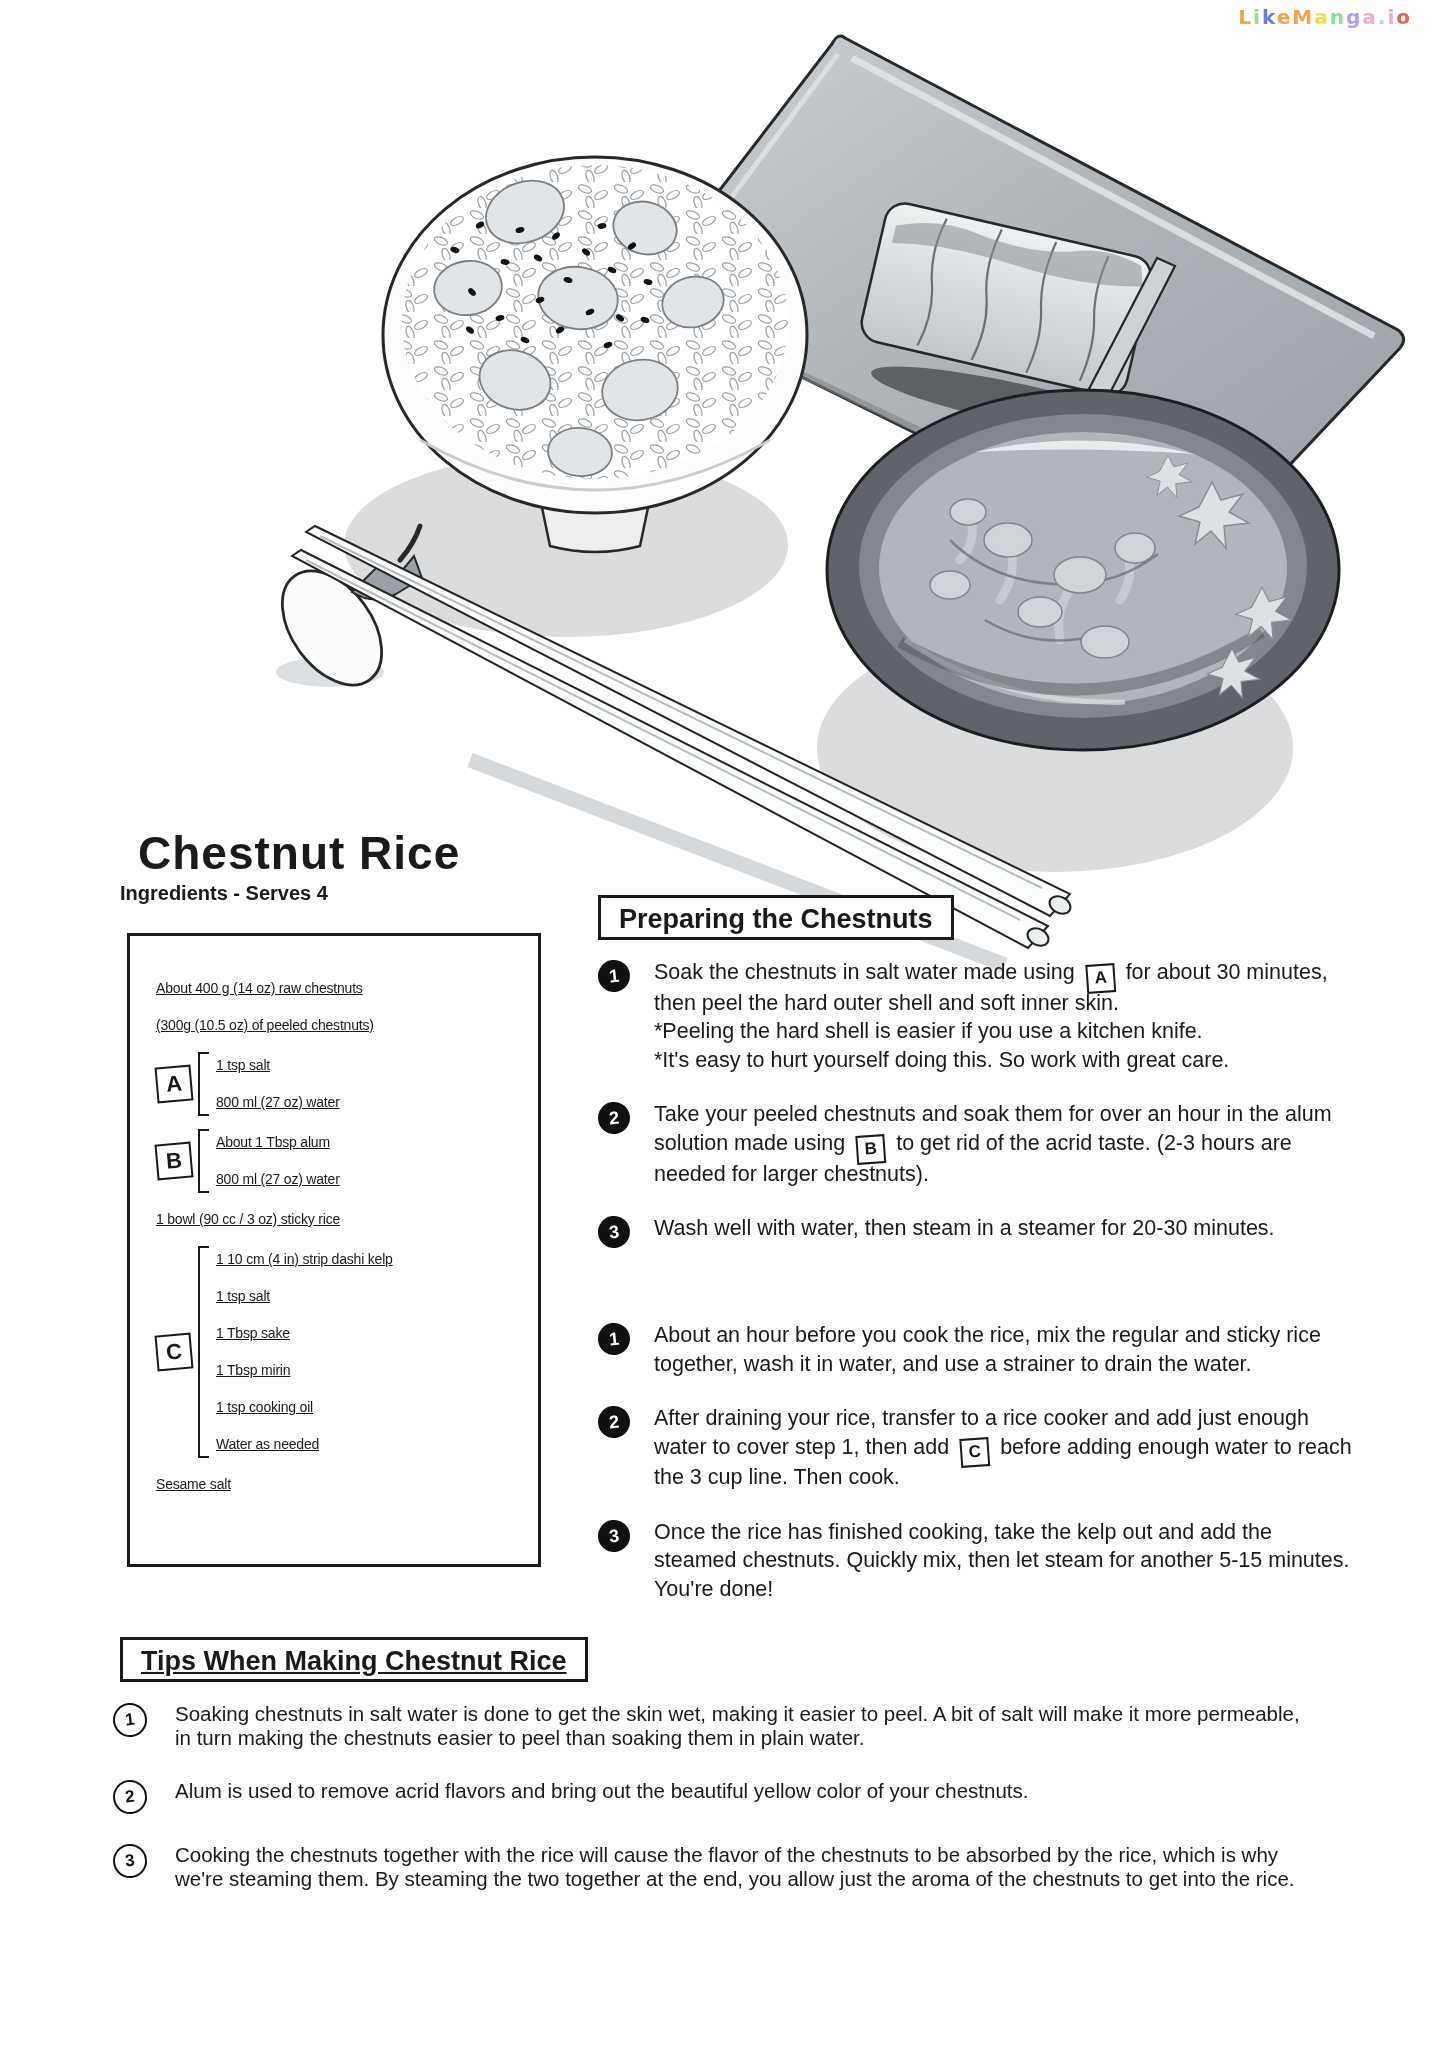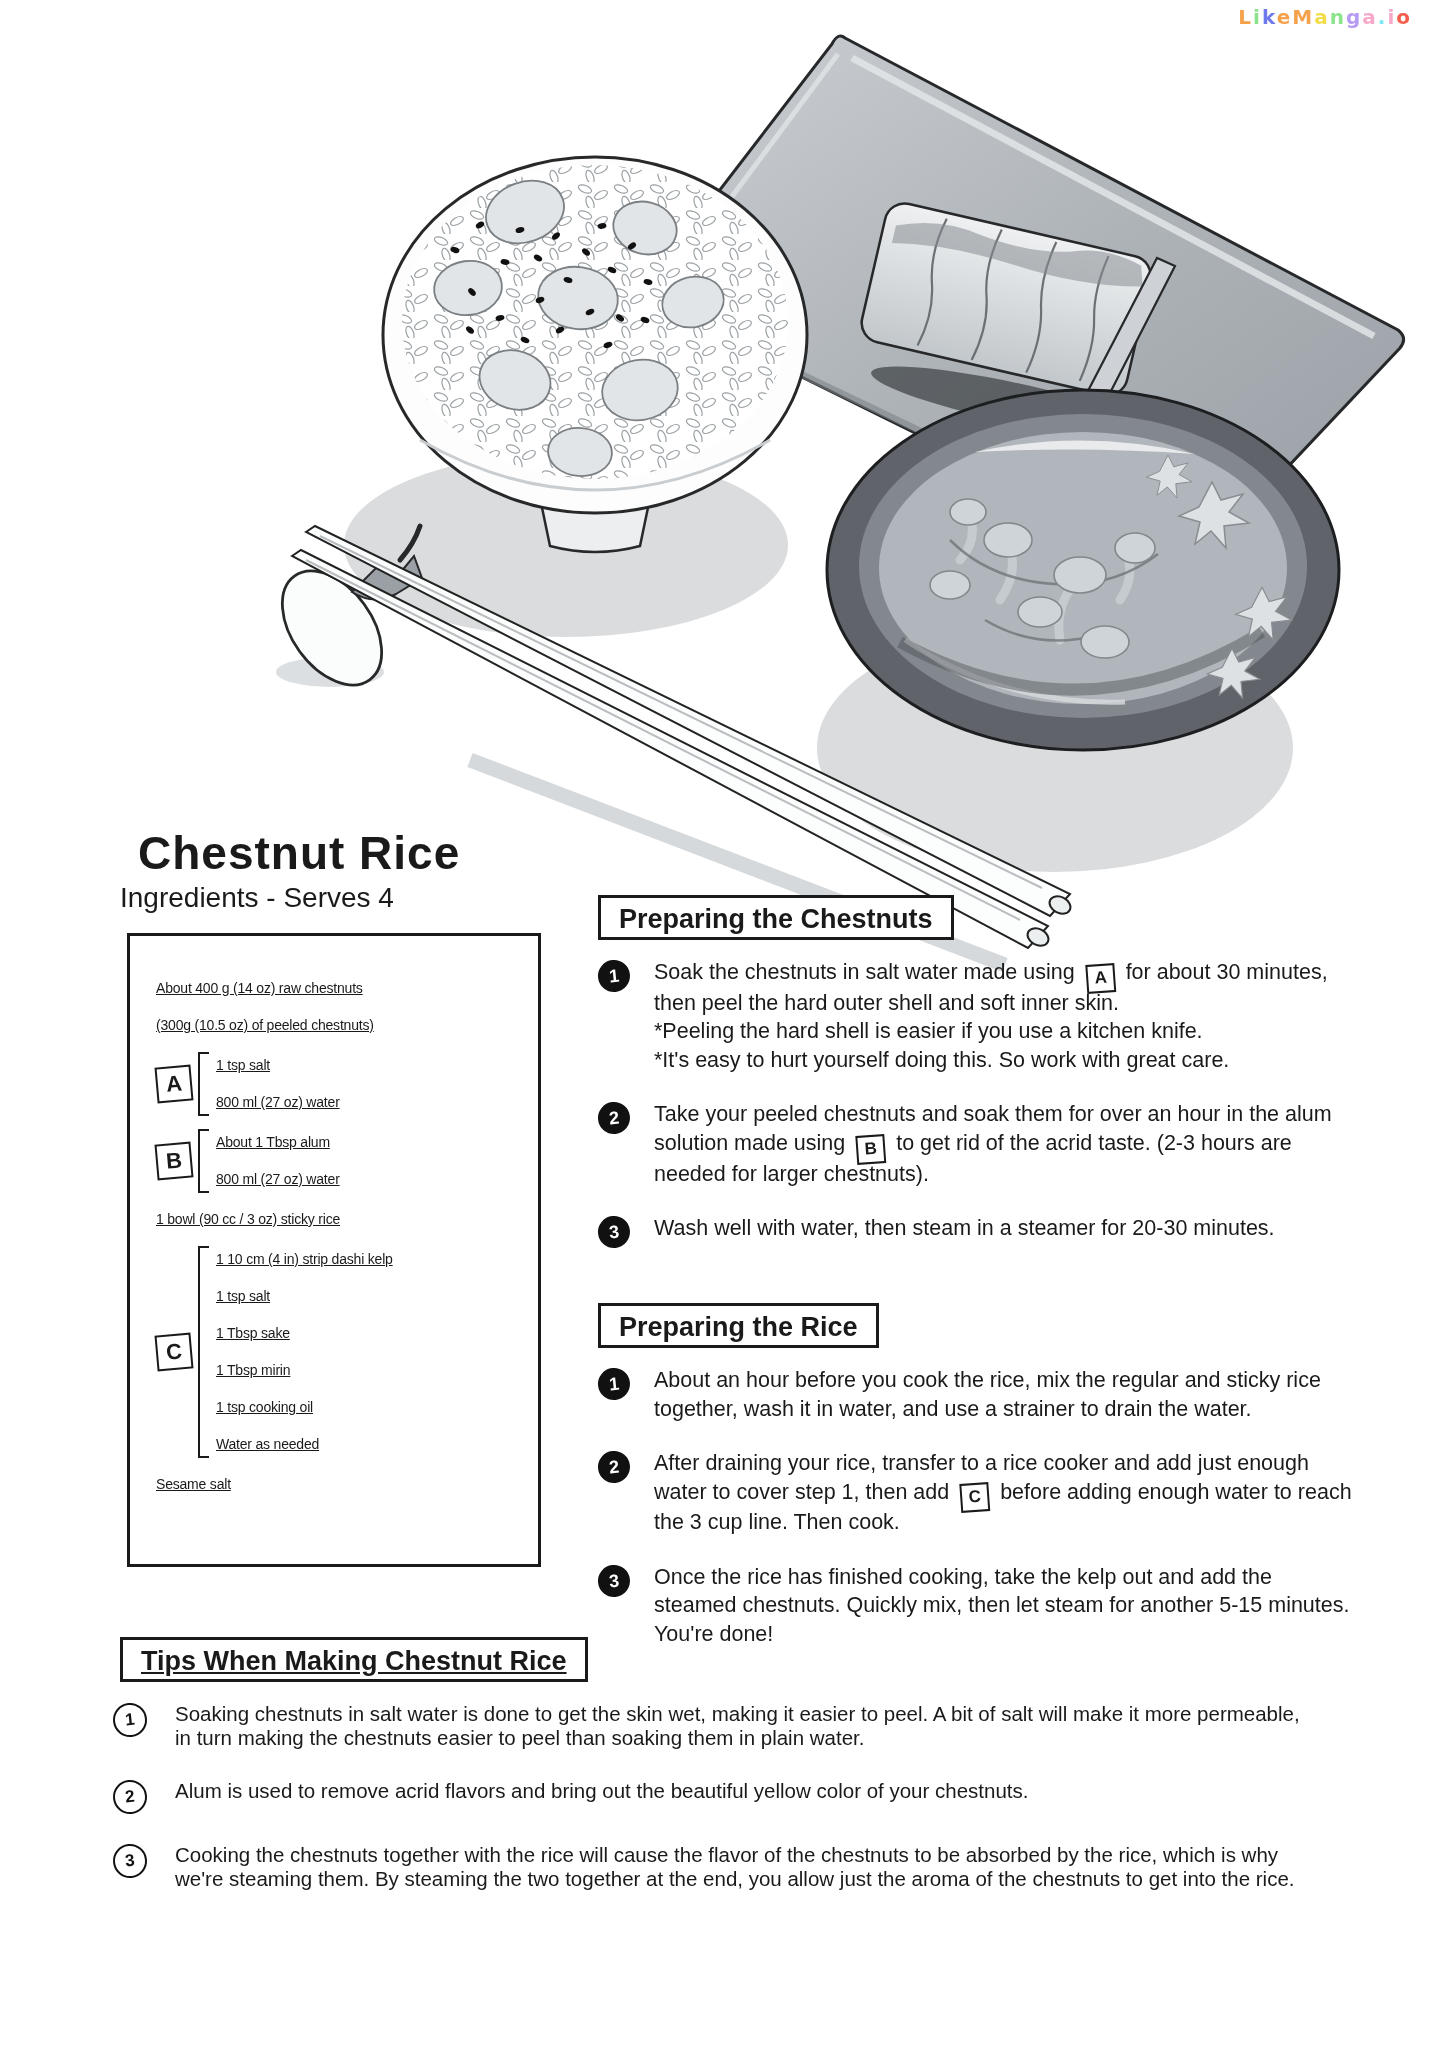--- a/index.html
+++ b/index.html
@@ -7,21 +7,21 @@
         font-family:"Liberation Sans",sans-serif;color:#1a1a1a;}
   
   .watermark{position:absolute;top:5px;right:26px;font-size:20px;font-weight:800;
              letter-spacing:2px;font-family:"DejaVu Sans",sans-serif;white-space:nowrap;}
   .watermark span{text-shadow:-2px 0 0 #fff,2px 0 0 #fff,0 -2px 0 #fff,0 2px 0 #fff,
                   -1px -1px 0 #fff,1px 1px 0 #fff,-1px 1px 0 #fff,1px -1px 0 #fff;}
   
   .illustration{position:absolute;top:0;left:0;width:1438px;height:980px;}
   
   .title{position:absolute;left:122px;top:810px;margin:16px;font-size:46px;font-weight:700;letter-spacing:1px;}
-  .subtitle{position:absolute;left:120px;top:882px;font-size:28px;font-weight:400;}
+  .subtitle{position:absolute;left:120px;top:882px;font-size:20px;font-weight:700;}
   
   .ing-box{position:absolute;left:127px;top:933px;width:414px;height:634px;border:3px solid #1a1a1a;
            box-sizing:border-box;padding:34px 10px 0 26px;background:#fff;}
   .ing-line{font-size:14px;line-height:37px;letter-spacing:-0.2px;white-space:nowrap;text-decoration:underline;}
   .ing-group{display:flex;align-items:center;margin:3px 0;}
   .glabel{width:32px;height:32px;border:2.5px solid #1a1a1a;display:flex;align-items:center;
           justify-content:center;font-size:22px;font-weight:700;transform:rotate(-5deg);
           margin-right:6px;flex:none;background:#fff;}
   .gbracket{align-self:stretch;width:10px;border-left:2.5px solid #1a1a1a;position:relative;
             margin:5px 6px 5px 0;flex:none;}
@@ -254,23 +254,20 @@
 needed for larger chestnuts).</div>
         </div>
         <div class="step">
           <span class="badge">3</span>
           <div class="step-text">Wash well with water, then steam in a steamer for 20-30 minutes.</div>
         </div>
       </div>
   </section>
 
   <section class="sec sec-rice">
-    <div class="sec-header">
-      <span>Preparing the Rice</span>
-    </div>
     <div class="steps" id="rice-steps">
         <div class="step">
           <span class="badge">1</span>
           <div class="step-text">About an hour before you cook the rice, mix the regular and sticky rice
 together, wash it in water, and use a strainer to drain the water.</div>
         </div>
         <div class="step">
           <span class="badge">2</span>
           <div class="step-text">After draining your rice, transfer to a rice cooker and add just enough
 water to cover step 1, then add <span class="refbox">C</span> before adding enough water to reach

